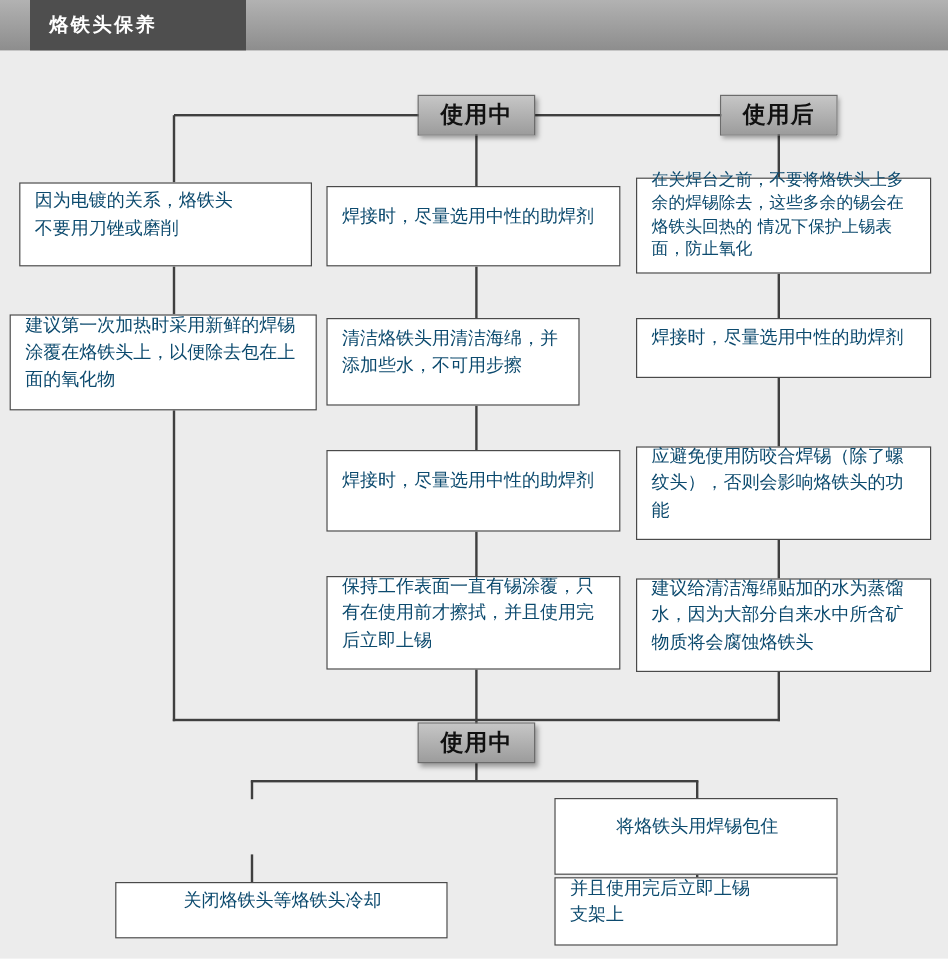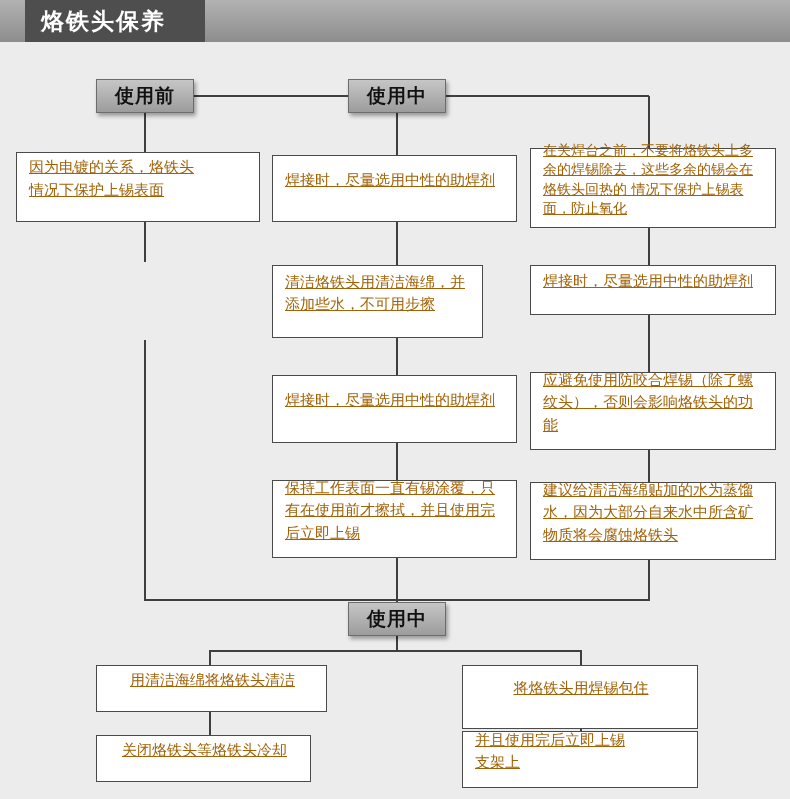--- a/index.html
+++ b/index.html
@@ -19,21 +19,21 @@
     width: 790px; height: 42px;
     background: linear-gradient(180deg, #b2b2b2, #8d8d8d);
   }
 
   .title-block {
     position: absolute;
     left: 25px; top: 0;
     width: 180px; height: 42px;
     background: var(--title_block_bg, #4e4e4e);
     color: #ffffff;
-    font-size: 23px;
+    font-size: 16px;
     font-weight: bold;
     letter-spacing: 2px;
     display: flex;
     align-items: center;
     padding-left: 16px;
     box-sizing: border-box;
   }
 
   .hdr-btn {
     position: absolute;
@@ -53,24 +53,23 @@
 
   .box {
     position: absolute;
     background: #ffffff;
     border: 1px solid var(--box_border, #4a4a4a);
     box-sizing: border-box;
     display: flex;
     align-items: center;
     font-size: 15px;
     line-height: 1.5;
-    color: #a16207;
+    color: #0c4a6e;
     padding: 5px 10px 22px 12px;
     white-space: pre-line;
-    text-decoration: underline;
   }
   .box.center { justify-content: center; text-align: center; }
   .box.small { font-size: 14px; line-height: 1.38; }
 
   .line {
     position: absolute;
     background: var(--line, #3f3f3f);
   }
 </style>
 </head>
@@ -100,37 +99,37 @@
   <div class="line" style="left:396px;top:636px;width:2px;height:15px"></div>
   <div class="line" style="left:209px;top:650px;width:373px;height:2px"></div>
   <div class="line" style="left:209px;top:651px;width:2px;height:15px"></div>
   <div class="line" style="left:580px;top:651px;width:2px;height:15px"></div>
   <div class="line" style="left:209px;top:712px;width:2px;height:24px"></div>
   <div class="line" style="left:580px;top:712px;width:2px;height:20px"></div>
 
   <div class="topbar"></div>
   <div class="title-block">烙铁头保养</div>
 
-  <div class="hdr-btn" style="left:96px;top:79px">使用前</div>
   <div class="hdr-btn" style="left:348px;top:79px">使用中</div>
+  <div class="hdr-btn" style="left:600px;top:79px">使用后</div>
   <div class="hdr-btn" style="left:348px;top:602px">使用中</div>
 
   <div class="box" style="left:16px;top:152px;width:244px;height:70px">因为电镀的关系，烙铁头
-情况下保护上锡表面</div>
+不要用刀锉或磨削</div>
+  <div class="box" style="left:8px;top:262px;width:256px;height:80px">建议第一次加热时采用新鲜的焊锡涂覆在烙铁头上，以便除去包在上面的氧化物</div>
 
   <div class="box" style="left:272px;top:155px;width:245px;height:67px">焊接时，尽量选用中性的助焊剂</div>
   <div class="box" style="left:272px;top:265px;width:211px;height:73px">清洁烙铁头用清洁海绵，并添加些水，不可用步擦</div>
   <div class="box" style="left:272px;top:375px;width:245px;height:68px">焊接时，尽量选用中性的助焊剂</div>
   <div class="box" style="left:272px;top:480px;width:245px;height:78px">保持工作表面一直有锡涂覆，只有在使用前才擦拭，并且使用完后立即上锡</div>
 
   <div class="box small" style="left:530px;top:148px;width:246px;height:80px">在关焊台之前，不要将烙铁头上多余的焊锡除去，这些多余的锡会在烙铁头回热的 情况下保护上锡表面，防止氧化</div>
   <div class="box" style="left:530px;top:265px;width:246px;height:50px">焊接时，尽量选用中性的助焊剂</div>
   <div class="box" style="left:530px;top:372px;width:246px;height:78px">应避免使用防咬合焊锡（除了螺纹头），否则会影响烙铁头的功能</div>
   <div class="box" style="left:530px;top:482px;width:246px;height:78px">建议给清洁海绵贴加的水为蒸馏水，因为大部分自来水中所含矿物质将会腐蚀烙铁头</div>
 
-  <div class="box center" style="left:96px;top:665px;width:231px;height:47px">用清洁海绵将烙铁头清洁</div>
-  <div class="box center" style="left:96px;top:735px;width:215px;height:47px">关闭烙铁头等烙铁头冷却</div>
+  <div class="box center" style="left:96px;top:735px;width:277px;height:47px">关闭烙铁头等烙铁头冷却</div>
 
   <div class="box center" style="left:462px;top:665px;width:236px;height:64px">将烙铁头用焊锡包住</div>
   <div class="box" style="left:462px;top:731px;width:236px;height:57px">并且使用完后立即上锡
 支架上</div>
 
 </div>
 
 </body></html>

